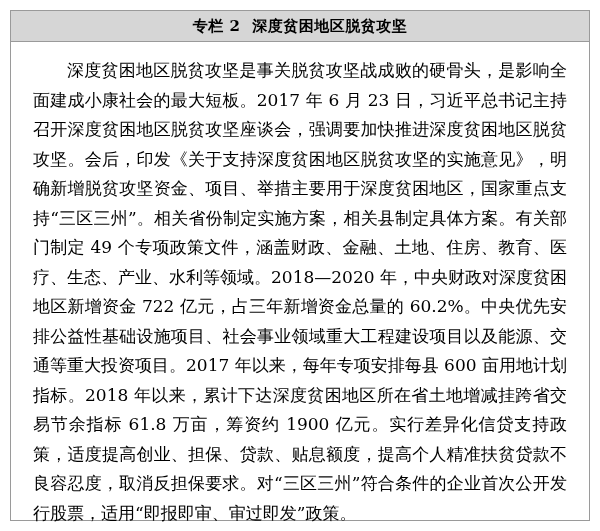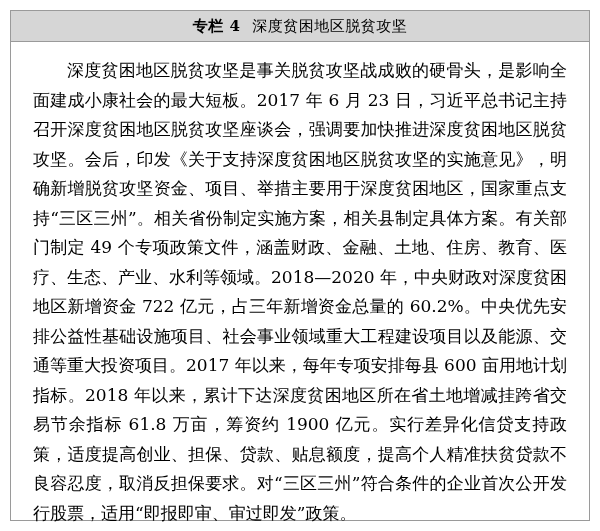--- a/index.html
+++ b/index.html
@@ -37,21 +37,21 @@
     gap: 12px;
   }
   .header-label {
     font-size: 15px;
     font-weight: bold;
     color: #000000;
     letter-spacing: 0.5px;
   }
   .header-title {
     font-size: 15px;
-    font-weight: normal;
+    font-weight: bold;
     color: #000000;
     letter-spacing: 0.5px;
   }
   .box-body {
     padding: 14px 22px 10px 22px;
     box-sizing: border-box;
   }
   .para {
     font-size: 17px;
     line-height: 29.5px;
@@ -62,20 +62,20 @@
     margin: 0;
     word-break: break-all;
   }
 </style>
 </head>
 <body>
 
 <div class="box">
   <div class="box-header">
     <div class="header-inner">
-      <span class="header-label">专栏 4</span>
+      <span class="header-label">专栏 2</span>
       <span class="header-title">深度贫困地区脱贫攻坚</span>
     </div>
   </div>
   <div class="box-body">
     <p class="para">深度贫困地区脱贫攻坚是事关脱贫攻坚战成败的硬骨头，是影响全面建成小康社会的最大短板。2017 年 6 月 23 日，习近平总书记主持召开深度贫困地区脱贫攻坚座谈会，强调要加快推进深度贫困地区脱贫攻坚。会后，印发《关于支持深度贫困地区脱贫攻坚的实施意见》，明确新增脱贫攻坚资金、项目、举措主要用于深度贫困地区，国家重点支持“三区三州”。相关省份制定实施方案，相关县制定具体方案。有关部门制定 49 个专项政策文件，涵盖财政、金融、土地、住房、教育、医疗、生态、产业、水利等领域。2018—2020 年，中央财政对深度贫困地区新增资金 722 亿元，占三年新增资金总量的 60.2%。中央优先安排公益性基础设施项目、社会事业领域重大工程建设项目以及能源、交通等重大投资项目。2017 年以来，每年专项安排每县 600 亩用地计划指标。2018 年以来，累计下达深度贫困地区所在省土地增减挂跨省交易节余指标 61.8 万亩，筹资约 1900 亿元。实行差异化信贷支持政策，适度提高创业、担保、贷款、贴息额度，提高个人精准扶贫贷款不良容忍度，取消反担保要求。对“三区三州”符合条件的企业首次公开发行股票，适用“即报即审、审过即发”政策。</p>
   </div>
 </div>
 
 </body></html>

